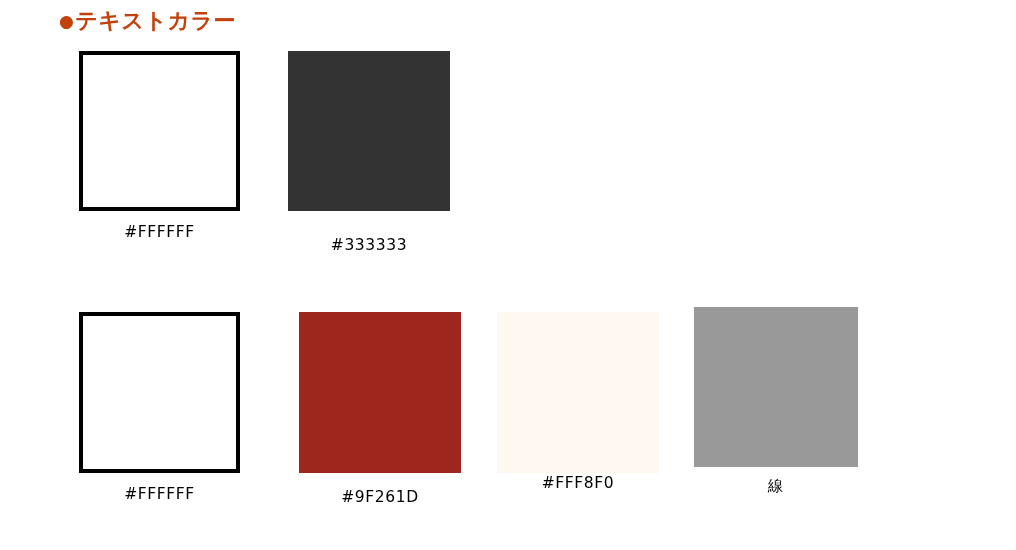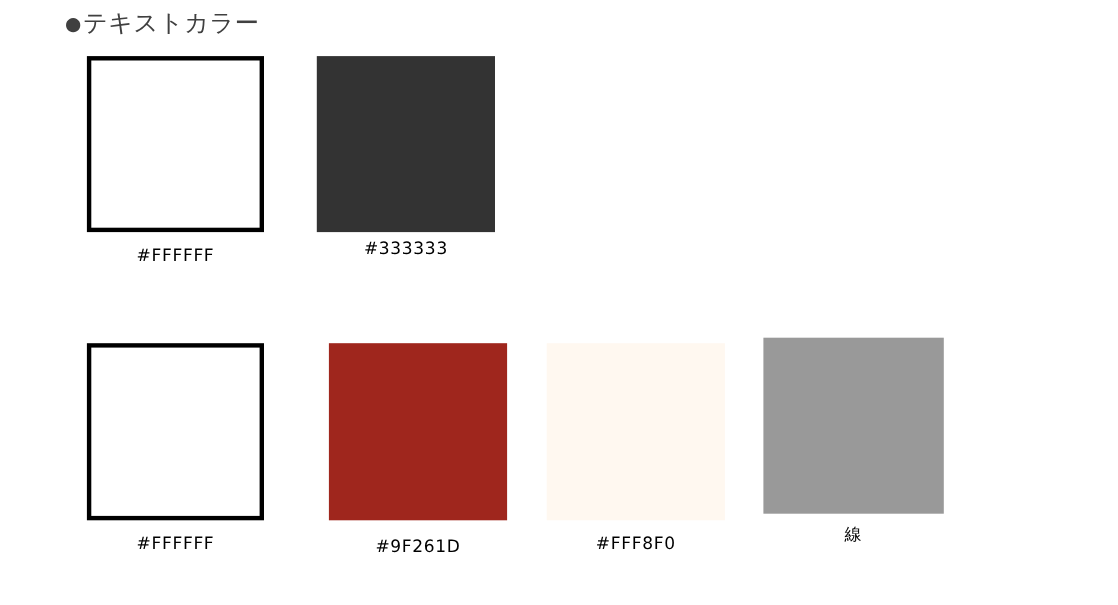--- a/index.html
+++ b/index.html
@@ -19,23 +19,24 @@
     width: 1016px;
     height: 550px;
   }
 
   
   .section-heading {
     position: absolute;
     font-family: "Liberation Serif", "DejaVu Serif", serif;
     font-size: 22px;
     line-height: 22px;
-    color: #404040;
+    color: #c2410c;
     white-space: nowrap;
     letter-spacing: 0.5px;
+    font-weight: bold;
   }
   .section-heading .bullet {
     font-family: "DejaVu Sans", sans-serif;
     font-size: 17px;
     vertical-align: 1px;
     margin-right: 1px;
   }
   #heading-text-color { left: 59px; top: 10px; }
   #heading-bg-deco    { left: 59px; top: 270px; }
 
@@ -66,34 +67,34 @@
     display: block;
   }
 
   
   #group-white-text   { left: 79px;  top: 51px;  width: 161px; }
   #group-white-text .swatch   { width: 161px; height: 160px; background: #FFFFFF; }
   #group-white-text .swatch-label { margin-top: 11px; }
 
   #group-dark-text    { left: 288px; top: 51px;  width: 162px; }
   #group-dark-text .swatch    { width: 162px; height: 160px; background: #333333; }
-  #group-dark-text .swatch-label { margin-top: 5px; }
+  #group-dark-text .swatch-label { margin-top: 24px; }
 
   
   #group-white-bg     { left: 79px;  top: 312px; width: 161px; }
   #group-white-bg .swatch     { width: 161px; height: 161px; background: #FFFFFF; }
   #group-white-bg .swatch-label { margin-top: 11px; }
 
   #group-red-bg       { left: 299px; top: 312px; width: 162px; }
   #group-red-bg .swatch       { width: 162px; height: 161px; background: #9F261D; }
   #group-red-bg .swatch-label { margin-top: 14px; }
 
   #group-cream-bg     { left: 497px; top: 312px; width: 162px; }
   #group-cream-bg .swatch     { width: 162px; height: 161px; background: #FFF8F0; }
-  #group-cream-bg .swatch-label { margin-top: 11px; }
+  #group-cream-bg .swatch-label { margin-top: 0; }
 
   #group-line-gray    { left: 694px; top: 307px; width: 164px; }
   #group-line-gray .swatch    { width: 164px; height: 160px; background: #999999; }
   #group-line-gray .swatch-label { margin-top: 9px; }
 </style>
 </head>
 <body>
 
 <div class="page">
 

